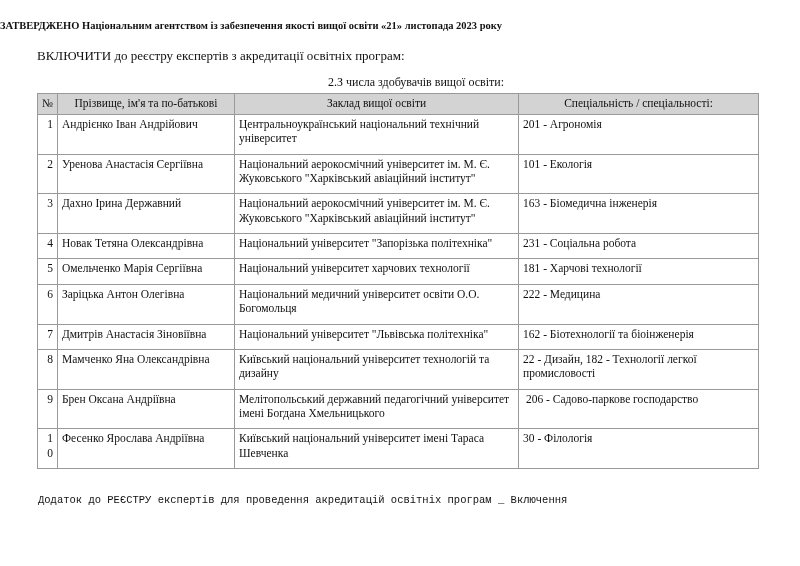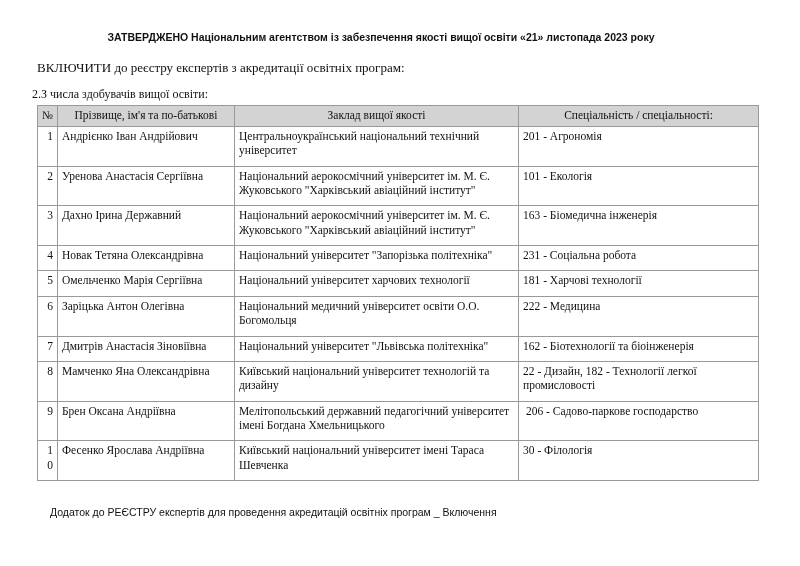--- a/index.html
+++ b/index.html
@@ -10,37 +10,38 @@
   .page {
     position: relative;
     width: 800px;
     height: 566px;
     background: #ffffff;
     color: #1a1a1a;
     font-family: "Liberation Serif", serif;
     overflow: hidden;
   }
   .approved {
-    font-family: Liberation Sans, sans-serif;
+    font-family: Liberation Serif, serif;
     font-weight: bold;
     font-size: 10.5px;
-    text-align: center;
+    text-align: left;
     white-space: nowrap;
-    padding: 31px 38px 0 0;
+    padding: 20px 38px 0 0;
     color: #111111;
   }
   .include-line {
     font-size: 13px;
     margin: 17px 16px 0 37px;
     color: #111111;
   }
   .section-line {
     font-size: 12px;
     margin: 11px 0 3px 32px;
     color: #111111;
+    text-align: center;
   }
   table.experts {
     border-collapse: collapse;
     table-layout: fixed;
     width: 721px;
     margin-left: 37px;
   }
   table.experts th {
     background: #d3d3d3;
     border: 1px solid #999999;
@@ -60,23 +61,23 @@
     white-space: pre-wrap;
     word-wrap: break-word;
     color: #111111;
   }
   td.c-num {
     text-align: right;
     padding-left: 1px;
     padding-right: 3px;
   }
   .footer-line {
-    font-family: Liberation Sans, sans-serif;
+    font-family: Liberation Mono, monospace;
     font-size: 10.5px;
-    margin: 25px 0 0 50px;
+    margin: 25px 0 0 38px;
     color: #111111;
   }
   col.col-num  { width: 20px; }
   col.col-name { width: 177px; }
   col.col-inst { width: 284px; }
   col.col-spec { width: 240px; }
 </style>
 </head>
 <body>
 
@@ -92,21 +93,21 @@
     <colgroup>
       <col class="col-num">
       <col class="col-name">
       <col class="col-inst">
       <col class="col-spec">
     </colgroup>
     <thead>
       <tr>
         <th>№</th>
         <th>Прізвище, ім'я та по-батькові</th>
-        <th>Заклад вищої якості</th>
+        <th>Заклад вищої освіти</th>
         <th>Спеціальність / спеціальності:</th>
       </tr>
     </thead>
     <tbody id="experts-body">
   <tr>
     <td class="c-num">1</td>
     <td class="c-name">Андрієнко Іван Андрійович</td>
     <td class="c-inst">Центральноукраїнський національний технічний університет</td>
     <td class="c-spec">201 - Агрономія</td>
   </tr>

